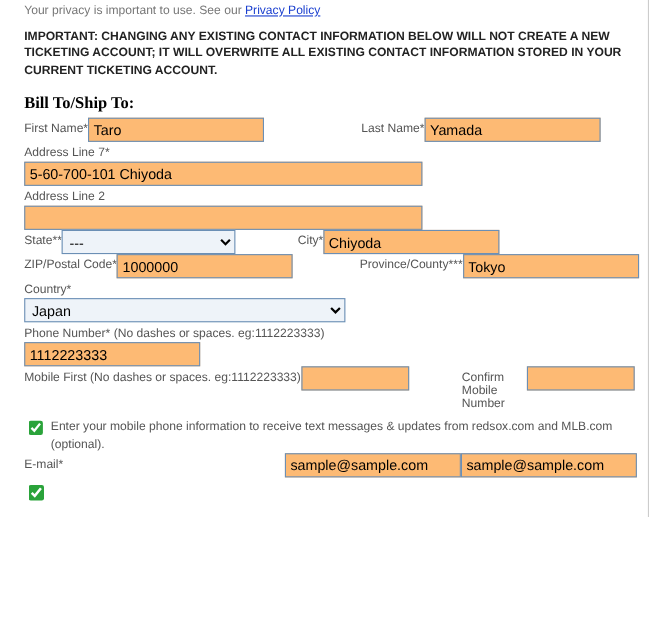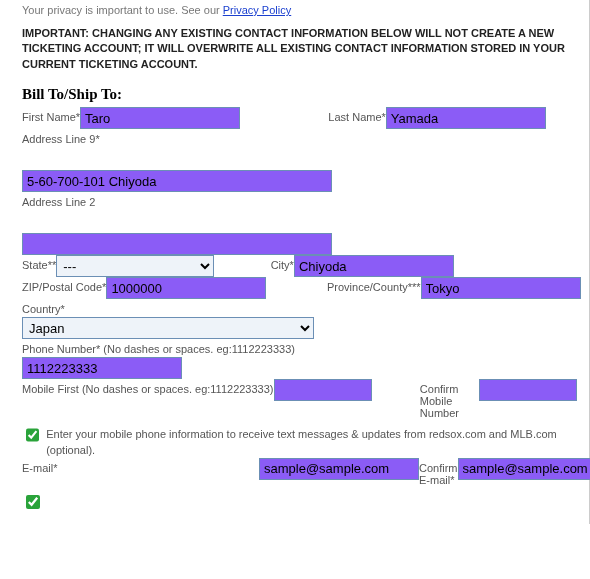--- a/index.html
+++ b/index.html
@@ -54,24 +54,24 @@
     font-size: 11px;
     margin: 4px 0 2px 0;
   }
   input[type=text] {
     font-family: Arial, Helvetica, sans-serif;
     font-size: 13px;
     padding: 2px 4px;
     border: 1px solid #6b8fb5;
     box-sizing: border-box;
     height: 22px;
-    background: #8b5cf6;
+    background: #fdba74;
   }
   .w160 { width: 160px; }
-  .w310 { width: 310px; margin-top: 23px; }
+  .w310 { width: 362px; }
   .w98  { width: 98px; }
   select {
     font-family: Arial, Helvetica, sans-serif;
     font-size: 13px;
     border: 1px solid #6b8fb5;
     height: 22px;
     background: #eef3f9;
     padding-left: 2px;
   }
   .sel-state   { width: 158px; }
@@ -113,21 +113,21 @@
       <div class="label">First Name*</div>
       <input type="text" class="w160" value="Taro" style="">
     </div>
     <div class="col col-right">
       <div class="label">Last Name*</div>
       <input type="text" class="w160" value="Yamada" style="">
     </div>
   </div>
 
   
-  <div class="label">Address Line 9*</div>
+  <div class="label">Address Line 7*</div>
   <input type="text" class="w310" value="5-60-700-101 Chiyoda" style="">
 
   
   <div class="label">Address Line 2</div>
   <input type="text" class="w310" value="" style="">
 
   
   <div class="row">
     <div class="col col-right">
       <div class="label">State**</div>
@@ -181,21 +181,20 @@
     <span>Enter your mobile phone information to receive text messages &amp; updates from redsox.com and MLB.com (optional).</span>
   </div>
 
   
   <div class="row">
     <div class="col" style="width:400px;justify-content:space-between;">
       <div class="label">E-mail*</div>
       <input type="text" class="w160" value="sample@sample.com" style="">
     </div>
     <div class="col" style="width:158px;">
-      <div class="label">Confirm E-mail*</div>
       <input type="text" class="w160" value="sample@sample.com" style="">
     </div>
   </div>
 
   
   <div class="cb-line bold">
     <input type="checkbox" checked="" style="">
   </div>
 
 </div>

